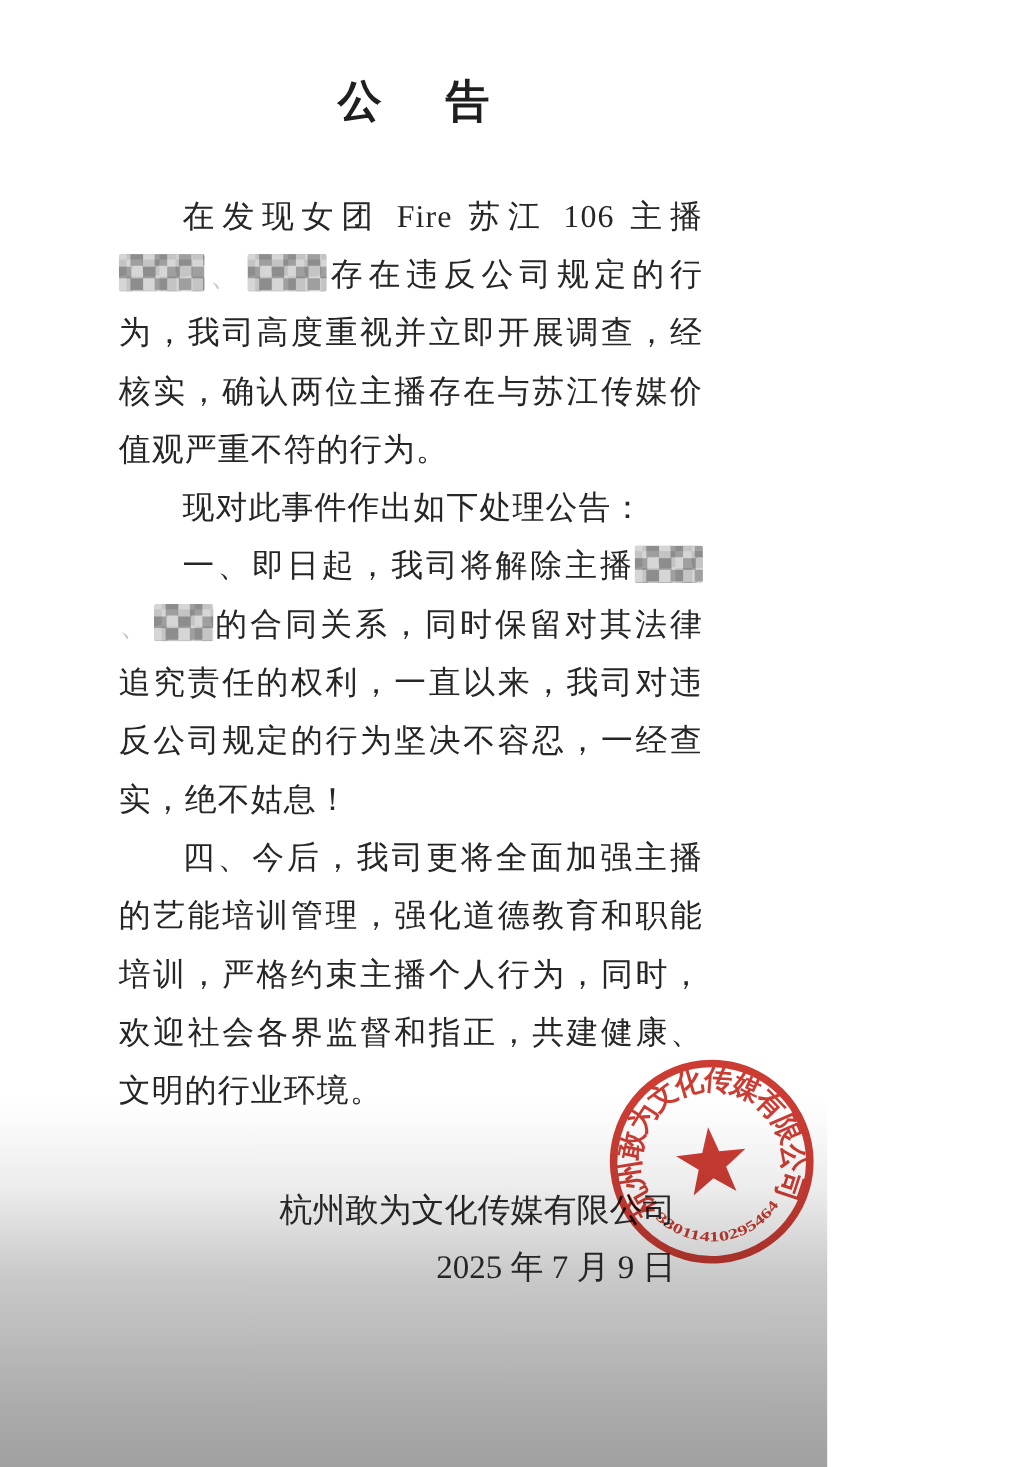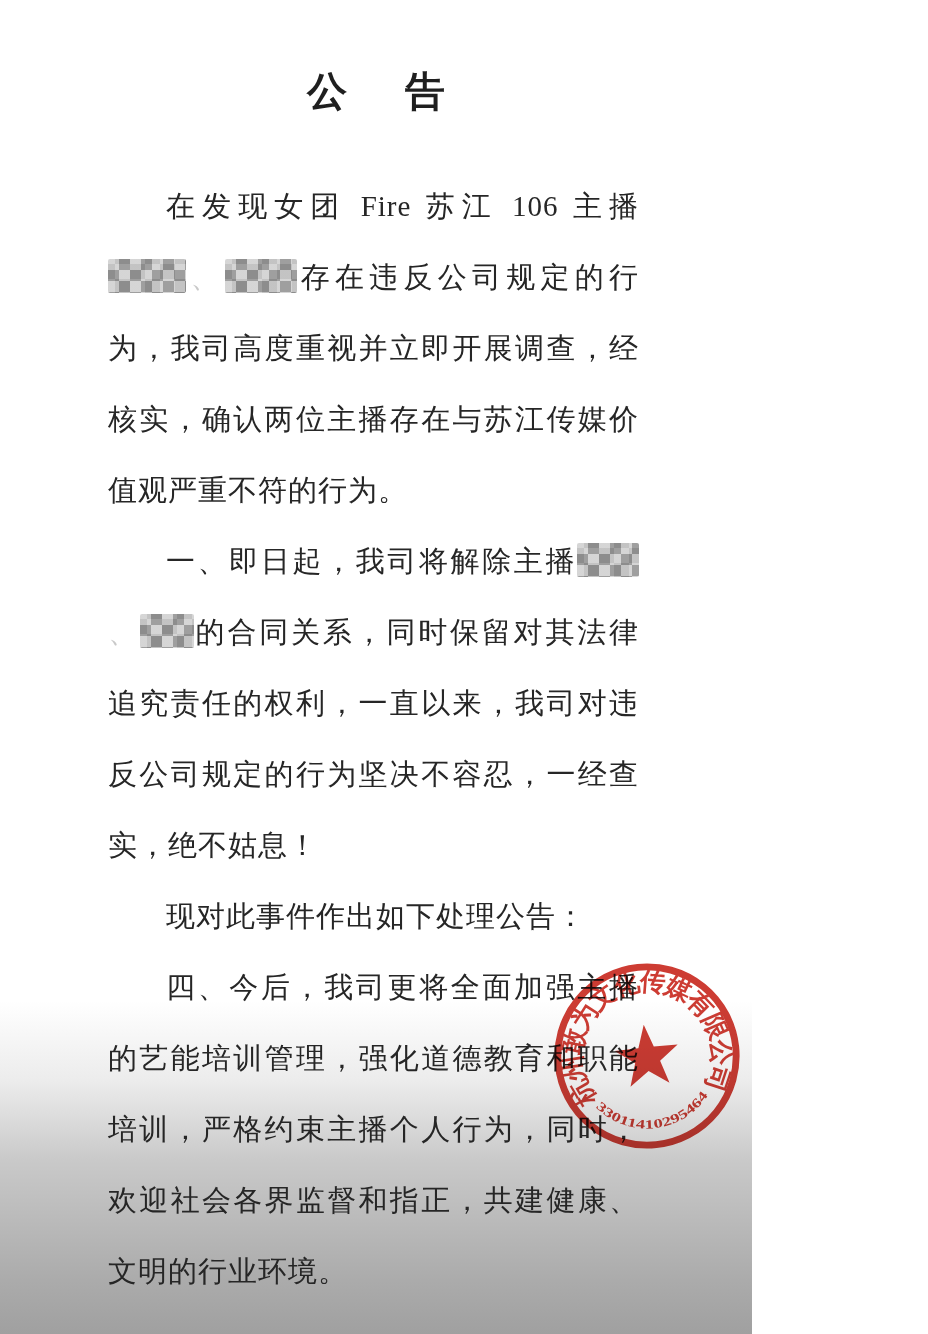--- a/index.html
+++ b/index.html
@@ -20,21 +20,21 @@
     text-align:center;
     font-size:40px;
     font-weight:600;
     letter-spacing:24px;
     text-indent:24px; 
     color:#1f1f1f;
   }
   .doc-body{
     margin:52px 113px 0 108px;
     font-size:29px;
-    line-height:71px;
+    line-height:53px;
     text-align:justify;
     letter-spacing:1px;
     color:#262626;
   }
   .doc-body p{margin:0;text-indent:2em;}
   .mosaic{
     display:inline-block;
     height:34px;
     vertical-align:-6px;
     border-radius:2px;
@@ -74,31 +74,32 @@
 <body>
 
 <div class="photo">
 
   <div class="doc-title">公 告</div>
 
   <div class="doc-body">
 
     <p><span>在发现女团 Fire 苏江 106 主播</span><span class="mosaic w1"></span><span class="sep-faint">、</span><span class="mosaic w2"></span><span>存在违反公司规定的行为，我司高度重视并立即开展调查，经核实，确认两位主播存在与苏江传媒价值观严重不符的行为。</span></p>
 
+    <p>现对此事件作出如下处理公告：</p>
+
     <p><span>一、即日起，我司将解除主播</span><span class="mosaic w3"></span><span class="sep-faint">、</span><span class="mosaic w4"></span><span>的合同关系，同时保留对其法律追究责任的权利，一直以来，我司对违反公司规定的行为坚决不容忍，一经查实，绝不姑息！</span></p>
-
-    <p>现对此事件作出如下处理公告：</p>
 
 
 
     <p>四、今后，我司更将全面加强主播的艺能培训管理，强化道德教育和职能培训，严格约束主播个人行为，同时，欢迎社会各界监督和指正，共建健康、文明的行业环境。</p>
   </div>
 
   <div class="signature">
     <div>杭州敢为文化传媒有限公司</div>
+    <div>2025 年 7 月 9 日</div>
   </div>
 
   <svg class="seal" viewBox="0 0 200 200">
     <defs>
       <path id="ringPath" d="M 48.7 143.1 A 67 67 0 1 1 151.3 143.1" fill="none"></path>
       <path id="serialPath" d="M 39.4 142.5 A 74 74 0 0 0 160.6 142.5" fill="none"></path>
     </defs>
 
     <circle cx="100" cy="100" r="91" fill="none" stroke-width="7" stroke="#c8261c"></circle>
 

